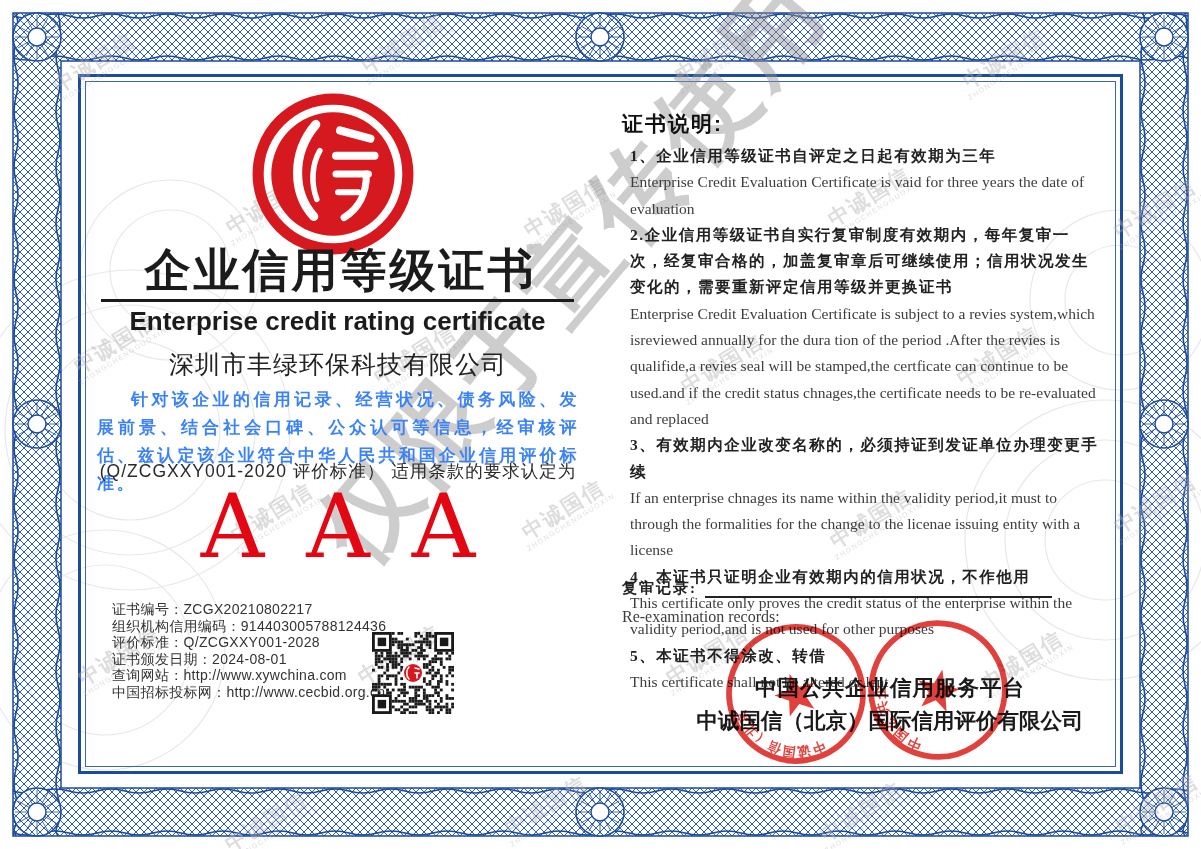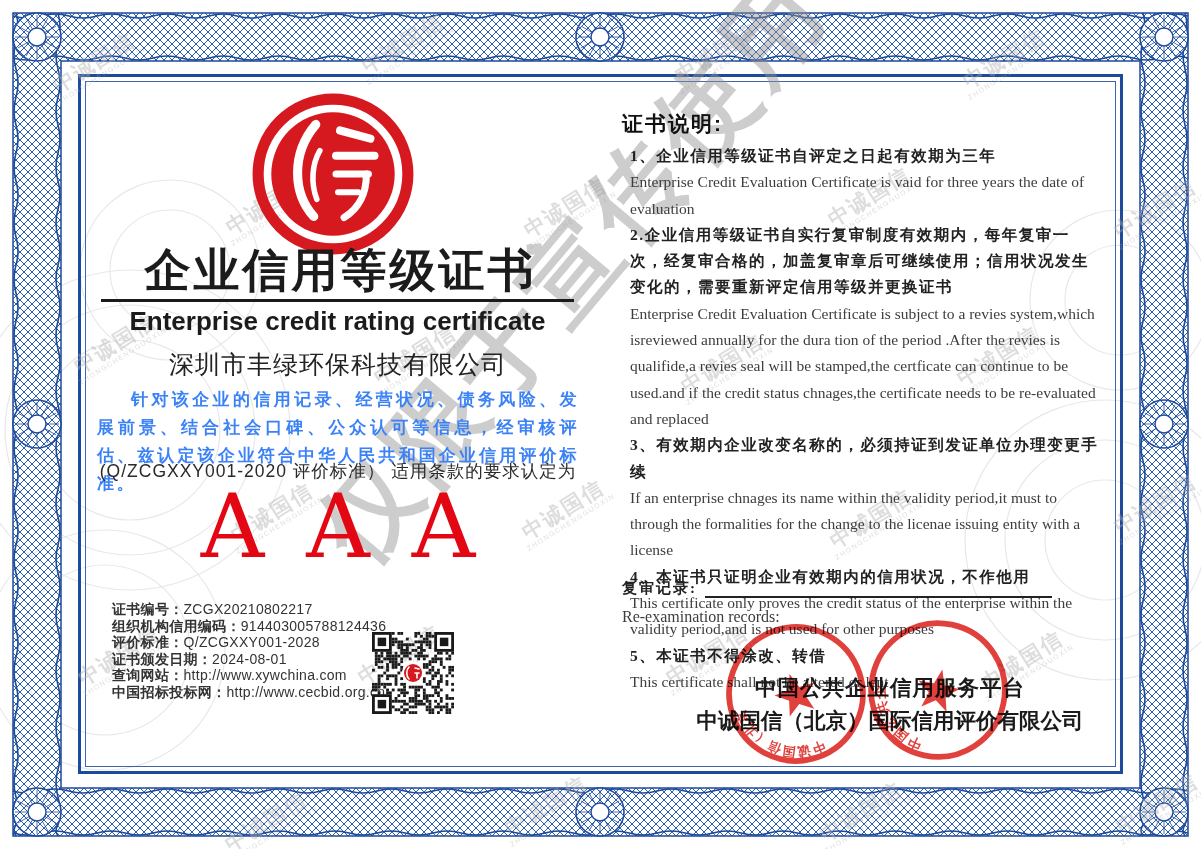--- a/index.html
+++ b/index.html
@@ -33,21 +33,21 @@
   #company-name{left:88px;top:348px;width:500px;text-align:center;font-size:25px;color:#222;
                 letter-spacing:1px;}
   #statement{left:97px;top:386px;width:482px;font-size:17px;line-height:28px;letter-spacing:2.5px;
              color:#3b82f6;font-weight:600;text-align:justify;text-indent:2em;}
   #standard-line{left:88px;top:459px;width:500px;text-align:center;font-size:17.5px;font-weight:400;
                  color:#2a2a2a;letter-spacing:1px;}
   #rating{left:88px;top:483px;width:500px;text-align:center;font-size:88px;color:#e30613;
           font-family:"DejaVu Serif",serif;letter-spacing:42px;text-indent:42px;line-height:1;}
   #details{left:112px;top:601px;font-size:14px;line-height:16.6px;color:#333;letter-spacing:.3px;}
   .detail-row{white-space:nowrap;}
-  .detail-label{font-weight:700;}
+  .detail-label{font-weight:400;}
   #qr-wrap{left:372px;top:632px;width:82px;height:82px;}
   
   #expl-heading{left:622px;top:110px;font-size:21px;font-weight:800;color:#111;letter-spacing:2px;}
   #expl-list{left:622px;top:143px;width:470px;margin-left:8px;}
   .expl-zh{font-family:"Liberation Serif",serif;font-weight:700;color:#222;font-size:15.5px;
            line-height:26.3px;letter-spacing:1.5px;}
   .expl-en{font-family:"Liberation Serif",serif;color:#3d3d3d;font-size:15.5px;line-height:26.3px;}
   #review-row{left:622px;top:578px;width:430px;display:flex;align-items:flex-end;}
   #review-label{font-family:"Liberation Serif",serif;font-weight:700;font-size:15px;color:#222;
                 letter-spacing:2px;white-space:nowrap;}

